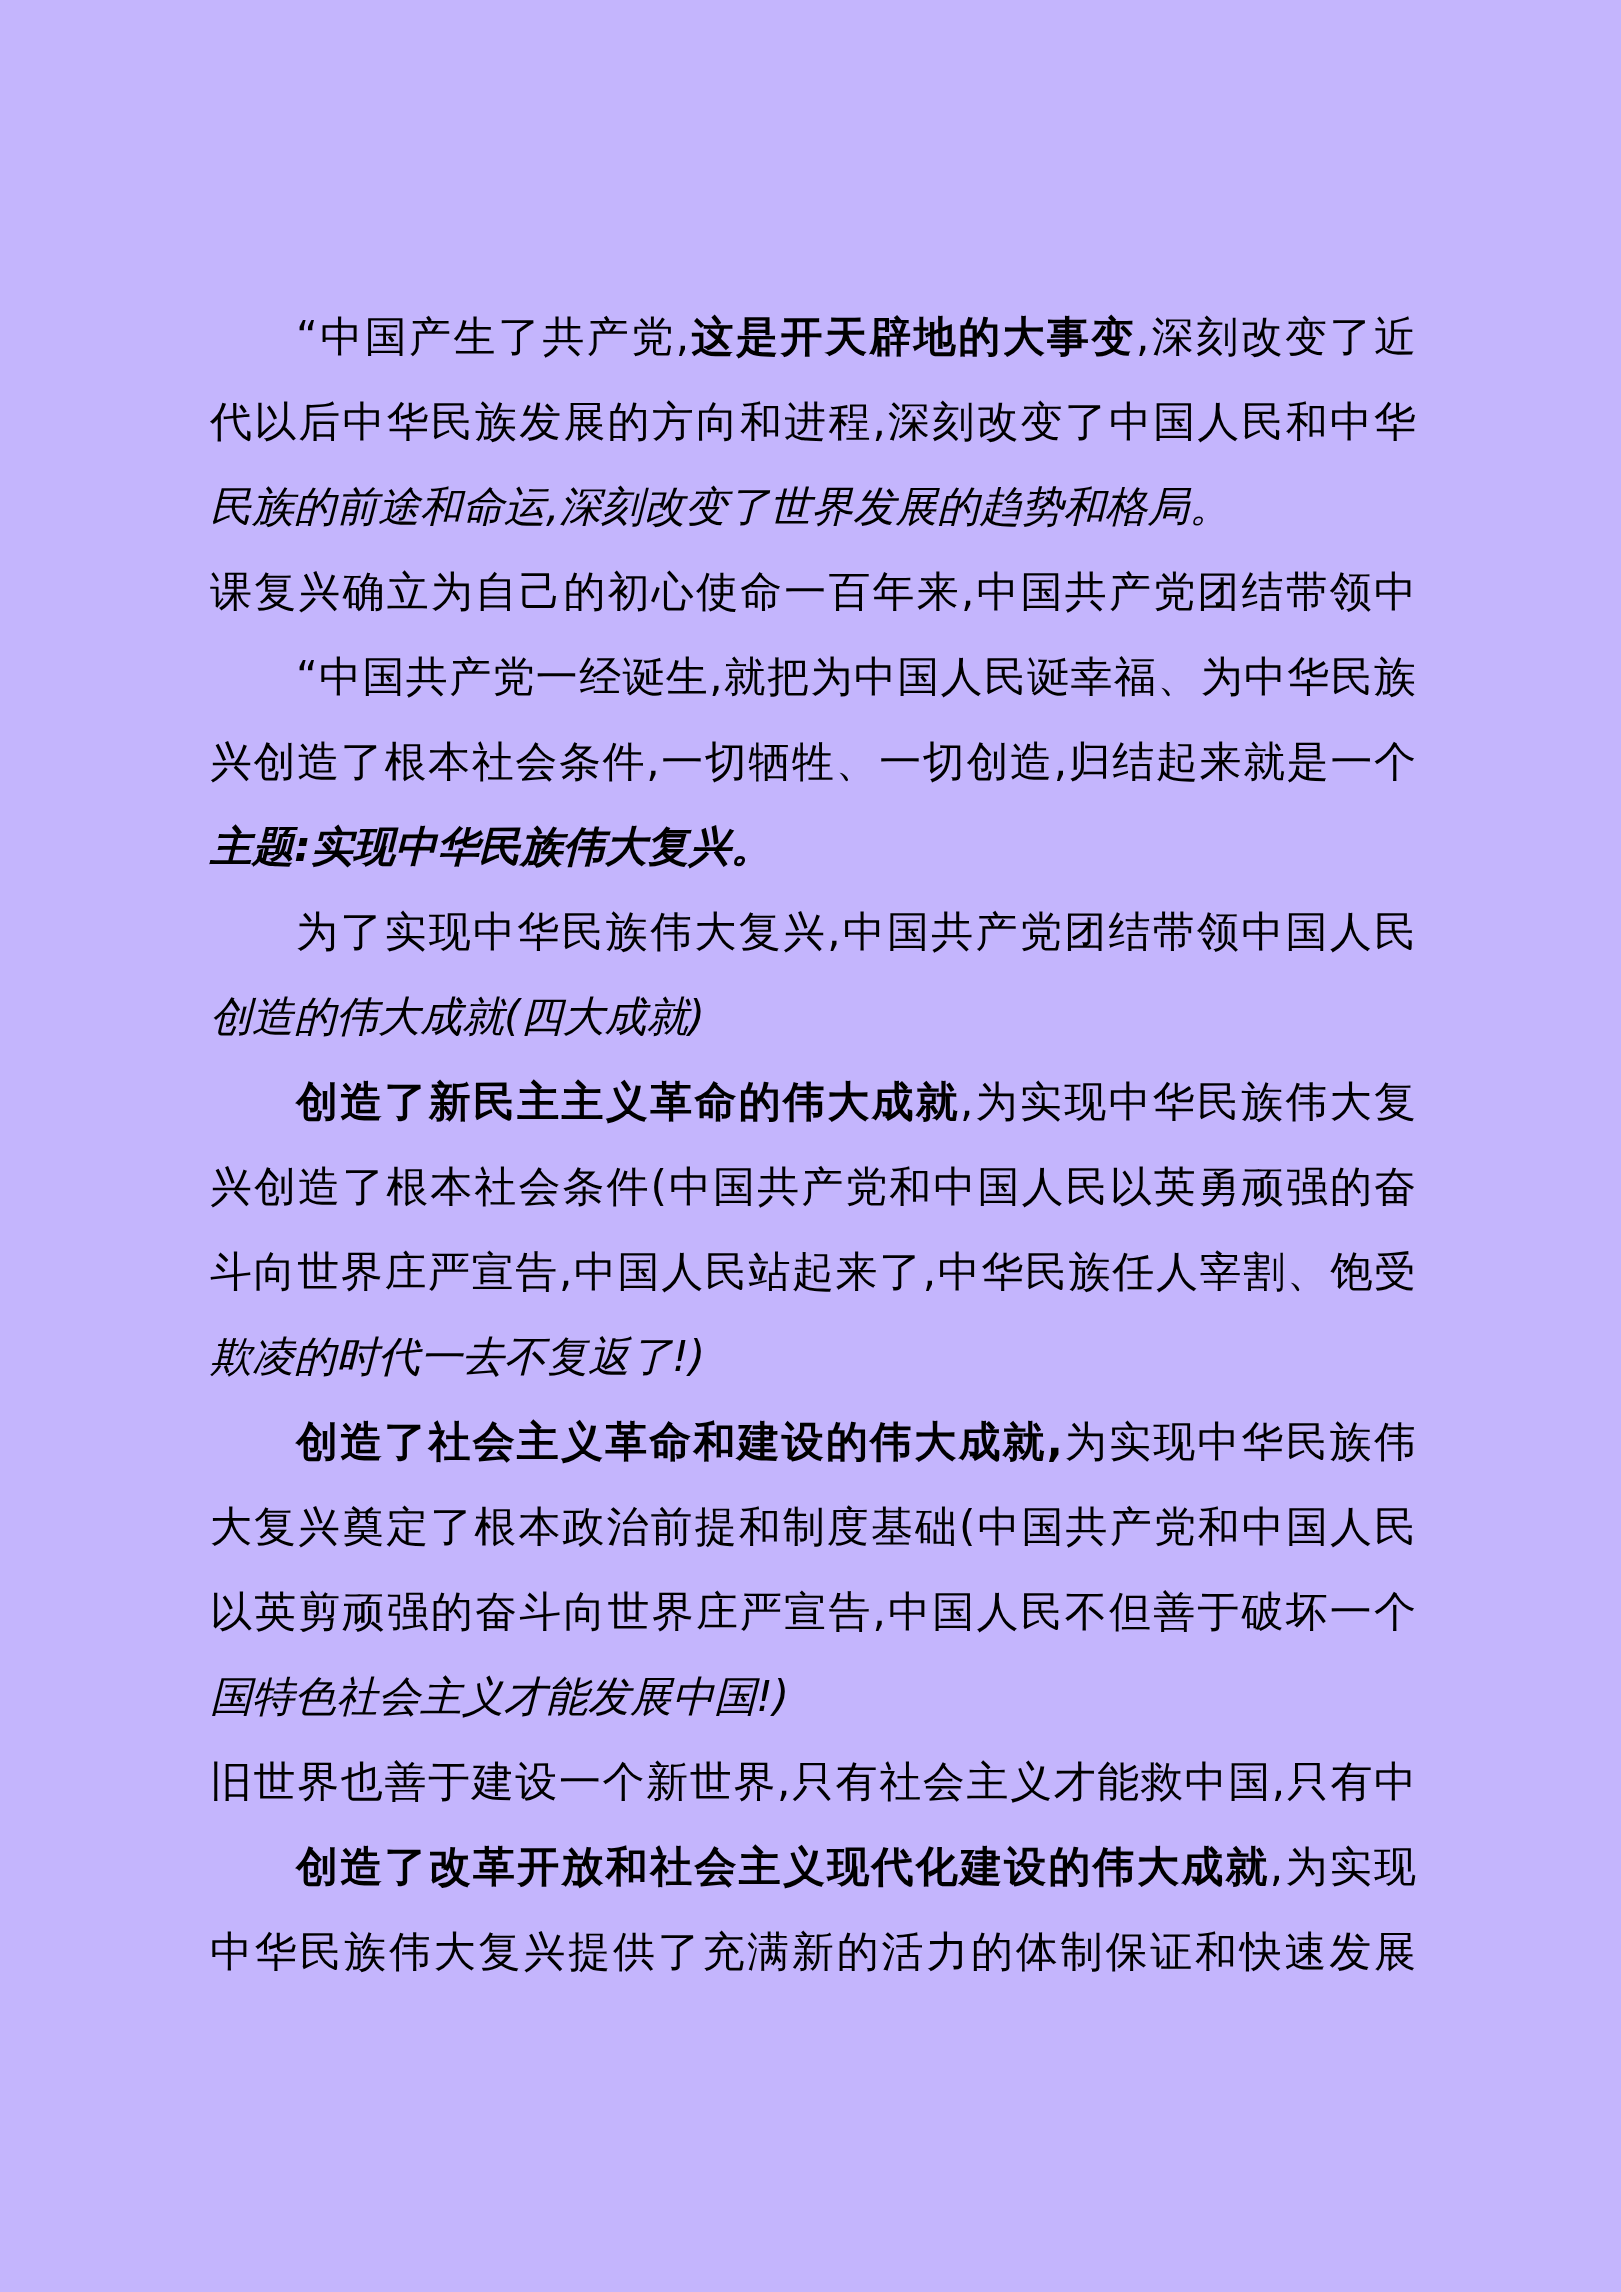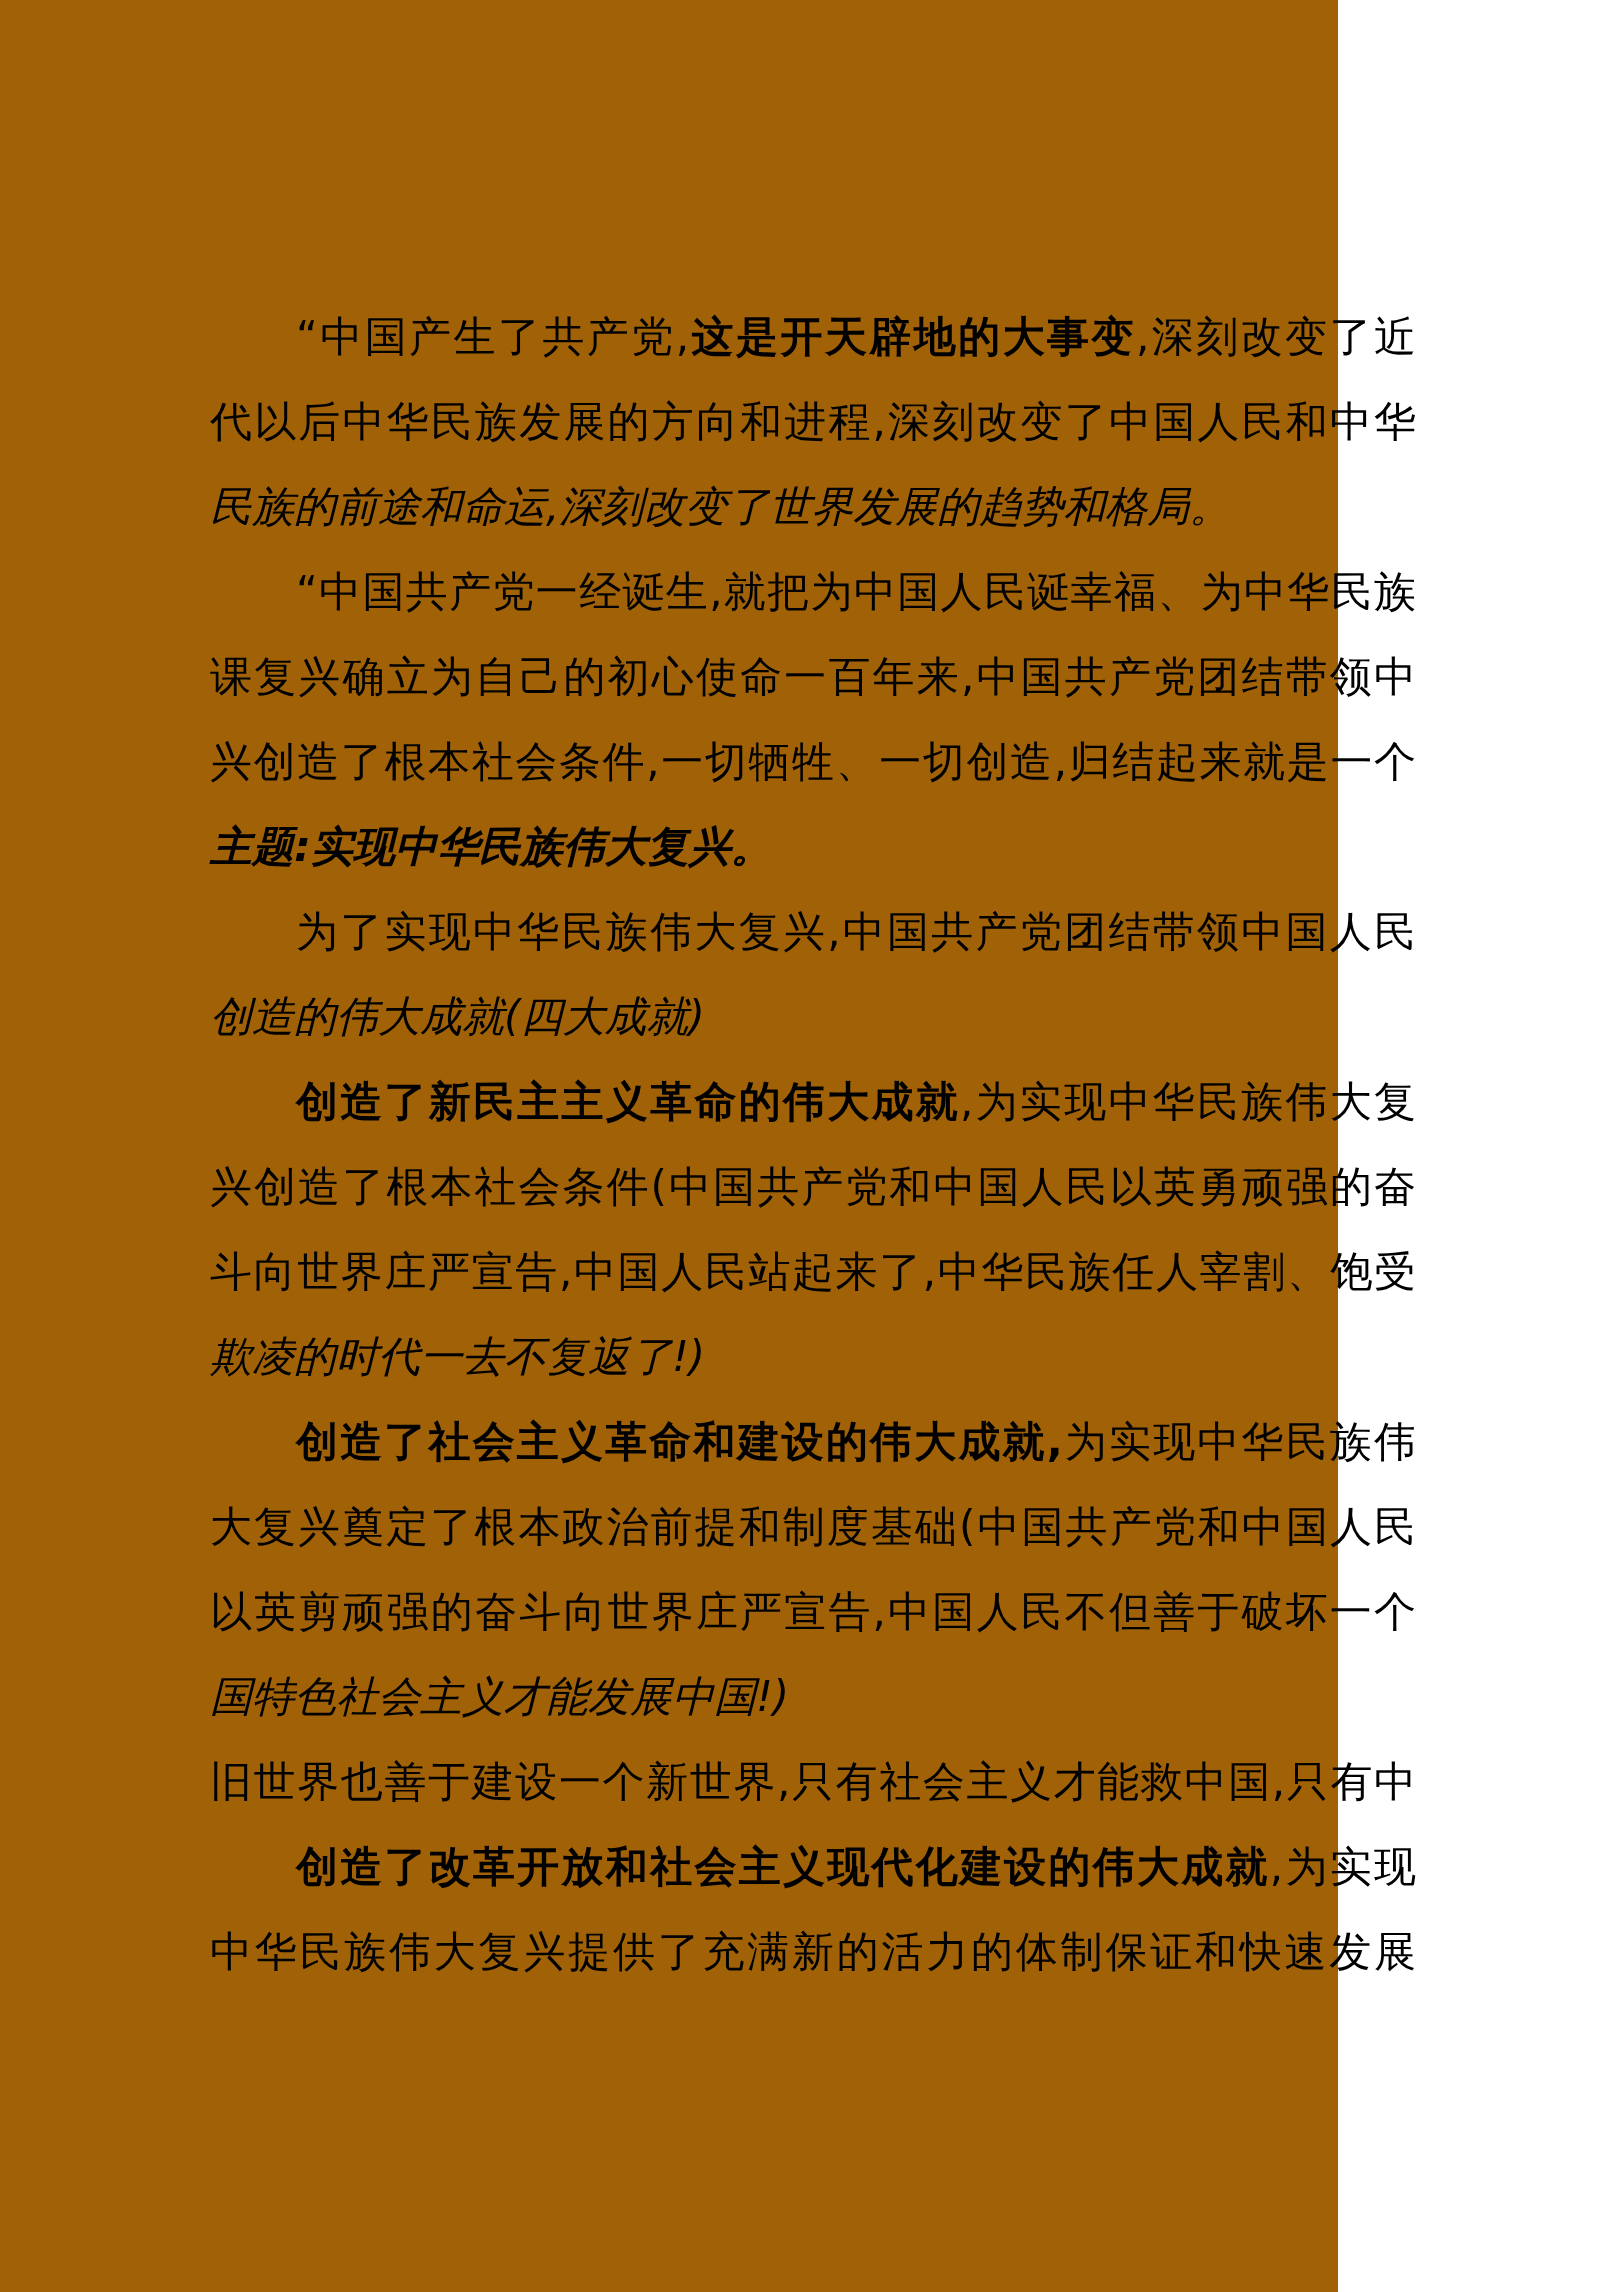--- a/index.html
+++ b/index.html
@@ -1,18 +1,18 @@
 <!DOCTYPE html>
 <html><head>
 <meta charset="utf-8">
 <style>
   html, body { margin: 0; padding: 0; background: #ffffff; }
   body { width: 1621px; height: 2293px; position: relative; overflow: hidden; }
   .page {
-    position: absolute; left: 0; top: 0; width: 1338px; height: 2293px; background: #a16207;
+    position: absolute; left: 0; top: 0; width: 1621px; height: 2293px; background: #c4b5fd;
   }
   .body-text {
     position: absolute; left: 210px; top: 294px; width: 1206px;
     font-family: "DejaVu Sans", "Liberation Sans", sans-serif;
     font-size: 42px; line-height: 85px; color: #000000;
   }
   .para { margin: 0; text-align: justify; text-align-last: left; }
   .para .line { display: block; white-space: nowrap; text-align-last: justify; text-align: justify; }
   .para .line.last { text-align-last: left; font-style: italic; }
   .para .line.indent { padding-left: 86px; }
@@ -24,22 +24,22 @@
 <div class="page">
   <div class="body-text">
 
     <p class="para">
       <span class="line indent"><span>“中国产生了共产党,</span><span class="b">这是开天辟地的大事变</span><span>,深刻改变了近</span></span>
       <span class="line">代以后中华民族发展的方向和进程,深刻改变了中国人民和中华</span>
       <span class="line last">民族的前途和命运,深刻改变了世界发展的趋势和格局。</span>
     </p>
 
     <p class="para">
+      <span class="line">课复兴确立为自己的初心使命一百年来,中国共产党团结带领中</span>
       <span class="line indent">“中国共产党一经诞生,就把为中国人民诞幸福、为中华民族</span>
-      <span class="line">课复兴确立为自己的初心使命一百年来,中国共产党团结带领中</span>
       <span class="line">兴创造了根本社会条件,一切牺牲、一切创造,归结起来就是一个</span>
       <span class="line last b">主题:实现中华民族伟大复兴。</span>
     </p>
 
     <p class="para">
       <span class="line indent">为了实现中华民族伟大复兴,中国共产党团结带领中国人民</span>
       <span class="line last">创造的伟大成就(四大成就)</span>
     </p>
 
     <p class="para">

